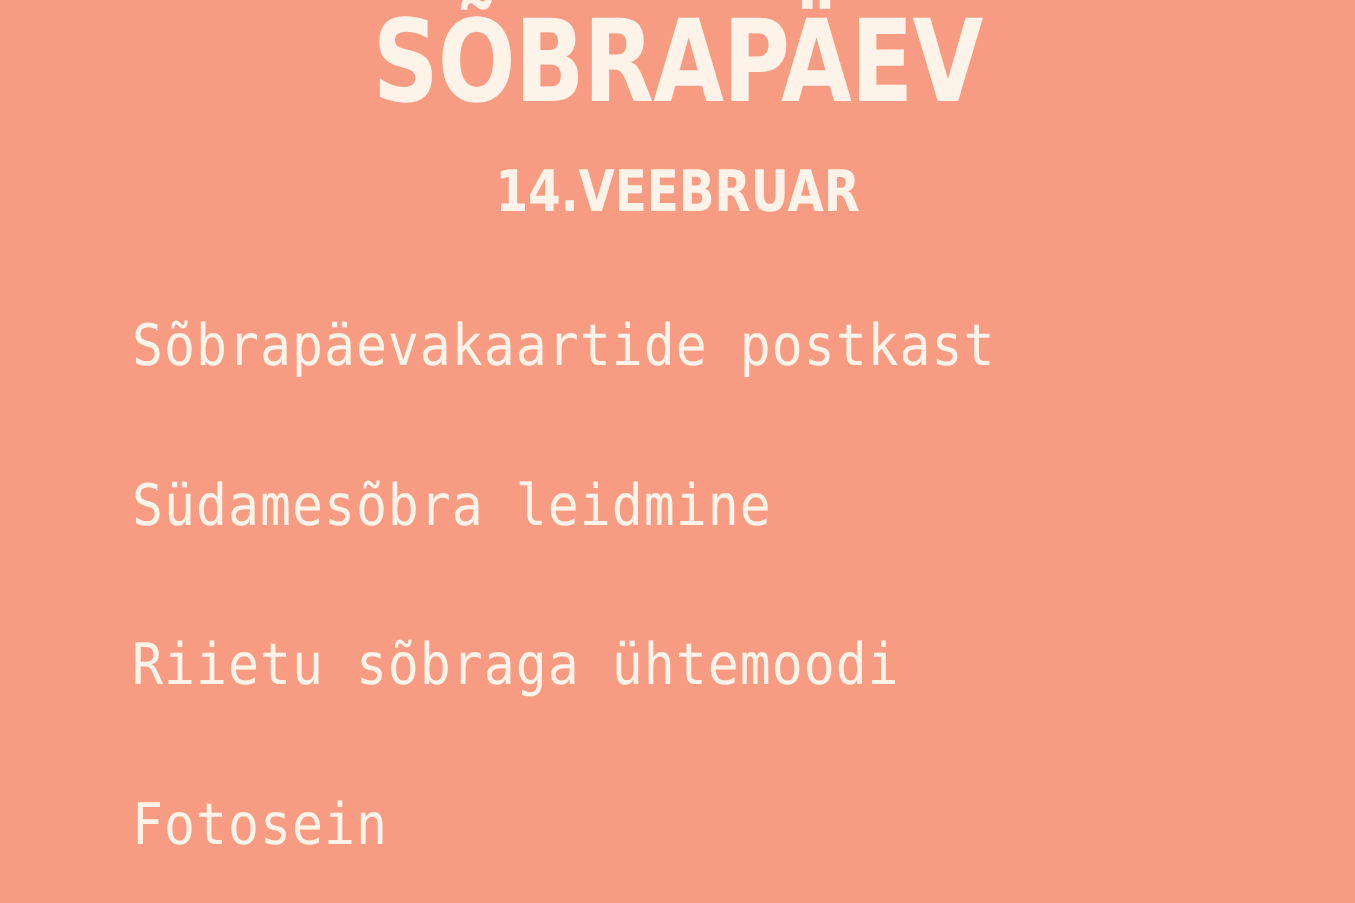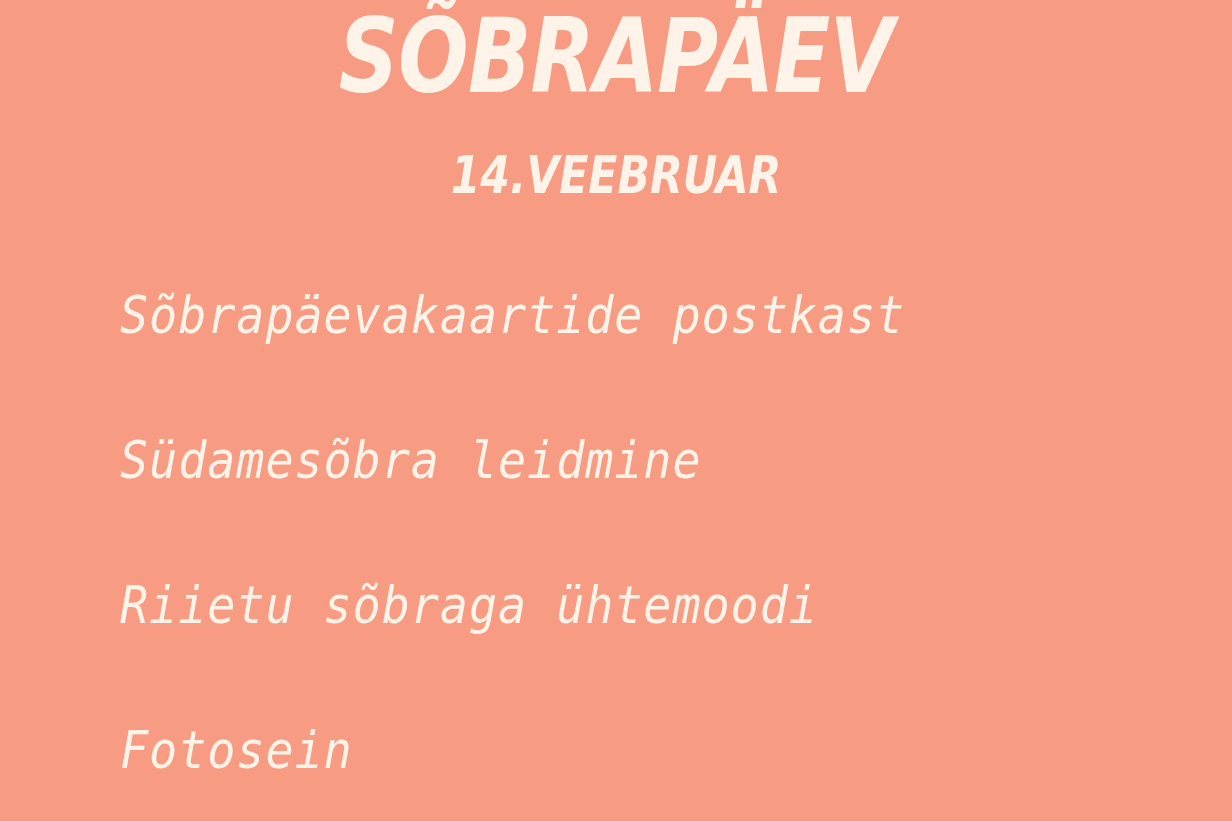--- a/index.html
+++ b/index.html
@@ -14,21 +14,20 @@
     font-family: "Liberation Sans", sans-serif;
     -webkit-font-smoothing: antialiased;
   }
 
   #poster {
     position: relative;
     width: 1232px;
     height: 821px;
     background: #F79B82;
     box-sizing: border-box;
-    font-style: italic;
   }
 
   
   .header {
     position: absolute;
     left: 0;
     top: 0;
     width: 1232px;
     text-align: center;
   }

